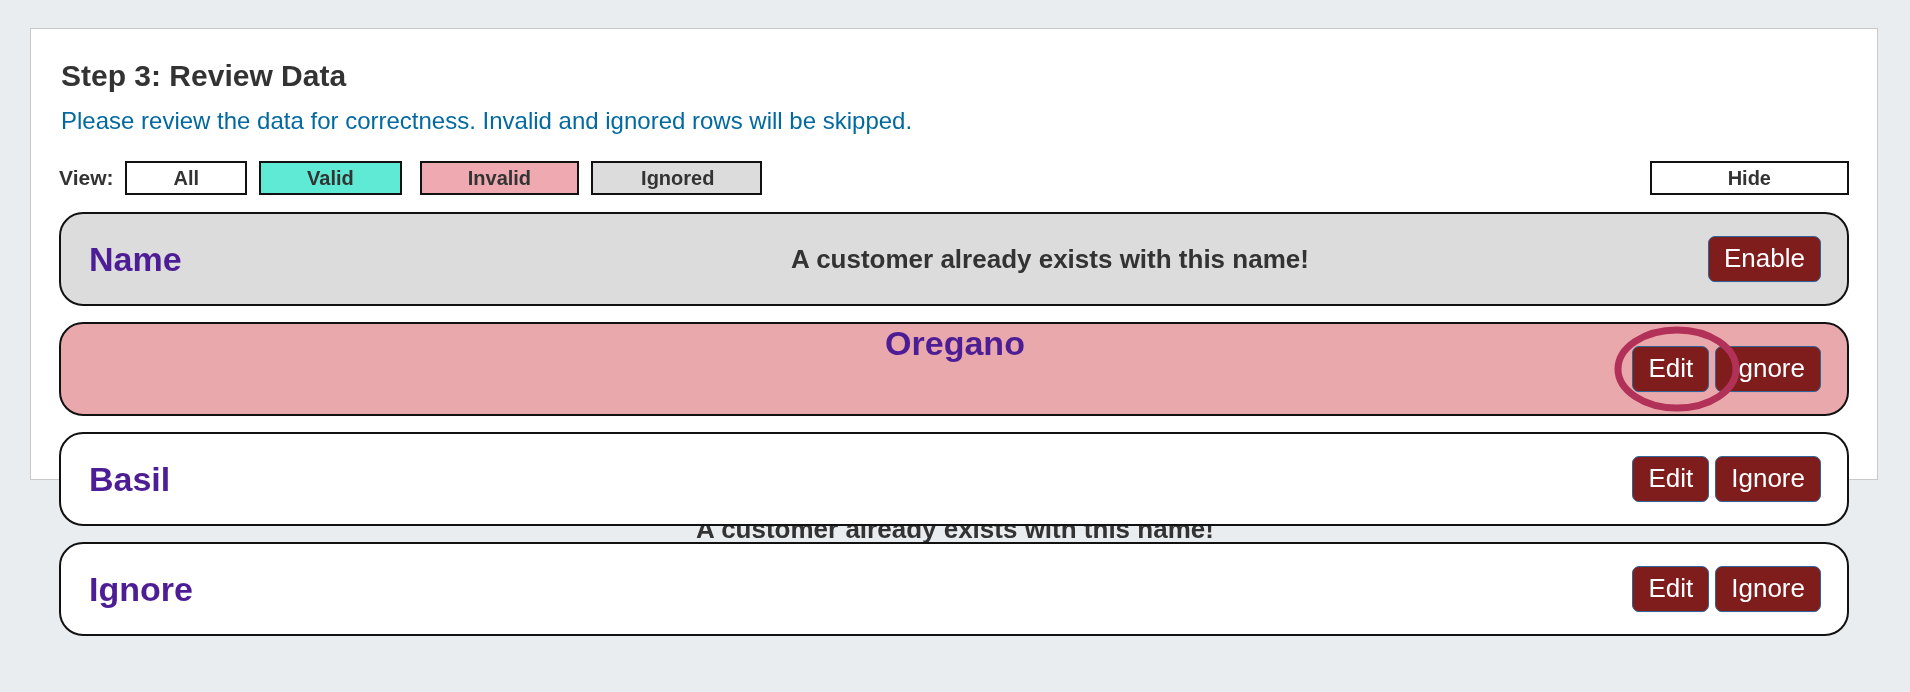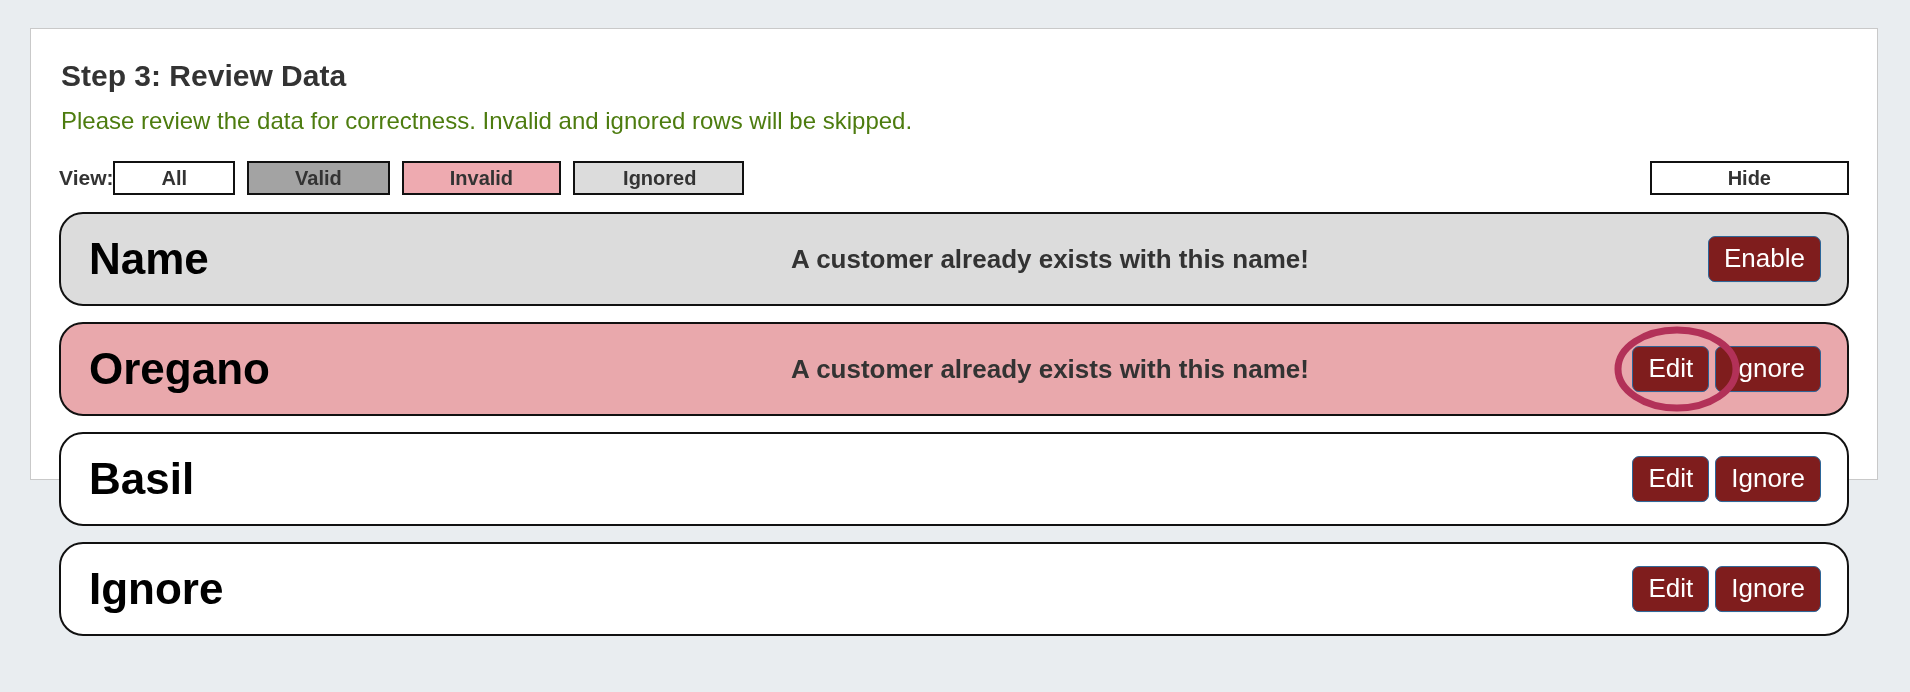--- a/index.html
+++ b/index.html
@@ -15,25 +15,25 @@
     width:1848px;height:452px;box-sizing:border-box;
     background:#ffffff;border:1px solid #c9c9c9;
     padding:0 28px;
   }
   .page-title{
     margin:30px 0 0 2px;
     font-size:30px;font-weight:bold;color:#333;
   }
   .page-subtitle{
     margin:14px 0 0 2px;
-    font-size:24px;font-weight:normal;color:#4d7c0f;
+    font-size:24px;font-weight:normal;color:#0369a1;
   }
   .view-bar{
     display:flex;align-items:center;
-    margin-top:26px;
+    margin-top:26px;gap:12px;
   }
   .view-label{
     font-size:21px;font-weight:bold;margin-right:0px;
   }
   .filter-btn,.hide-btn{
     height:34px;box-sizing:border-box;
     border:2px solid #111;
     font-family:inherit;font-size:20px;font-weight:bold;color:#333;
     padding:0 46px;display:flex;align-items:center;justify-content:center;
     background:#fff;cursor:pointer;white-space:nowrap;
@@ -44,21 +44,21 @@
     position:relative;
     display:flex;align-items:center;
     height:94px;box-sizing:border-box;
     border:2px solid #111;border-radius:24px;
     margin-bottom:16px;
     padding:0 26px 0 28px;
     background:#fff;
   }
   .row-name{
     flex:0 0 190px;
-    font-size:44px;font-weight:bold;color:#000000;
+    font-size:34px;font-weight:bold;color:#4c1d95;
     white-space:nowrap;
   }
   .row-message{
     flex:1;text-align:center;
     font-size:26px;font-weight:bold;color:#333;
   }
   .row-buttons{
     position:absolute;right:26px;top:50%;
     transform:translateY(-50%);
     display:flex;gap:6px;
@@ -80,36 +80,36 @@
 <body>
 
 <div class="card">
   <h3 class="page-title">Step 3: Review Data</h3>
   <p class="page-subtitle">Please review the data for correctness. Invalid and ignored rows will be skipped.</p>
 
   <div class="view-bar">
     <span class="view-label">View:</span>
     <span id="filter-slot" style="display:flex;gap:12px;">
         <button class="filter-btn" style="background: rgb(255, 255, 255);">All</button>
-        <button class="filter-btn" style="background: #a3a3a3;">Valid</button>
-        <button class="filter-btn" style="background: rgb(238, 170, 176);">Invalid</button>
+        <button class="filter-btn" style="background: #5eead4;">Valid</button>
+        <button class="filter-btn" style="background: rgb(238, 170, 176); margin-left: 6px;">Invalid</button>
         <button class="filter-btn" style="background: rgb(220, 220, 220); padding-left: 48px;">Ignored</button>
       </span>
     <button class="hide-btn">Hide</button>
   </div>
 
   <div class="rows" id="rows-slot">
       <div class="data-row" style="background: rgb(220, 220, 220);">
         <div class="row-name">Name</div>
         <div class="row-message">A customer already exists with this name!</div>
         <div class="row-buttons">
           <button class="btn-blue">Enable</button>
         </div>
       </div>
-      <div class="data-row" style="background: rgb(233, 168, 172);">
+      <div class="data-row" style="background: rgb(233, 168, 172); flex-direction: column;">
         <div class="row-name">Oregano</div>
         <div class="row-message">A customer already exists with this name!</div>
         <div class="row-buttons">
           <button class="btn-blue">Edit</button>
           <button class="btn-blue">Ignore</button>
         </div>
         <svg width="150" height="96" class="annotation-svg">
           <ellipse cx="75" cy="48" rx="59" ry="39" fill="none" stroke="#b23158" stroke-width="7"></ellipse>
         </svg>
       </div>

